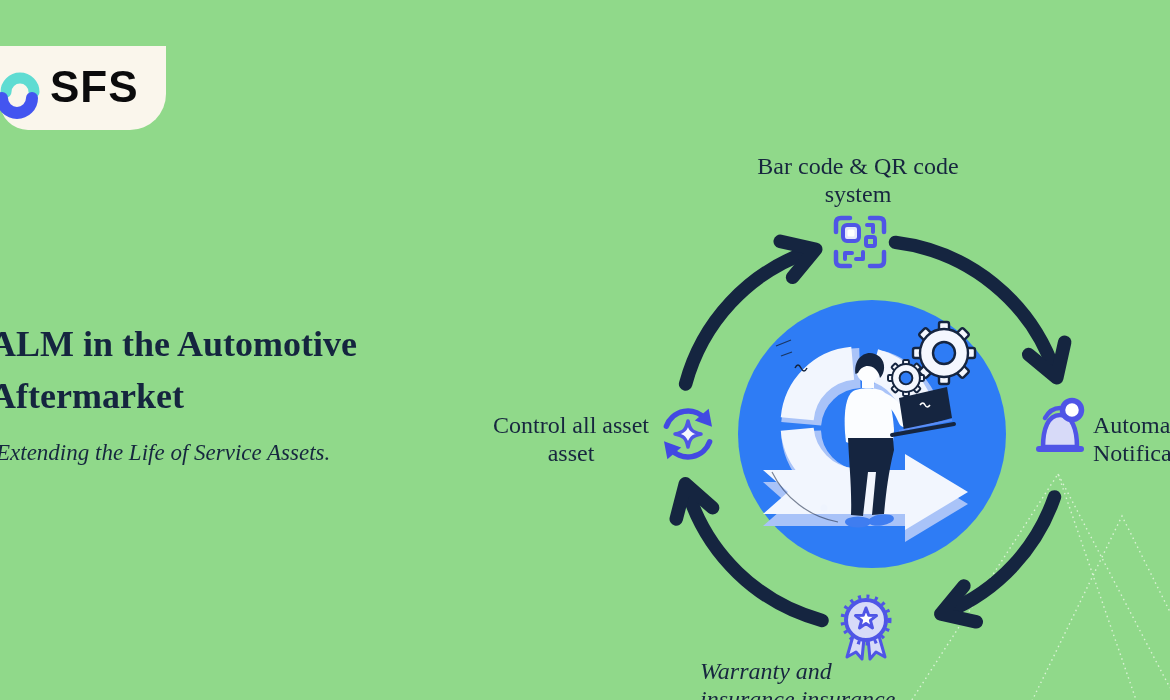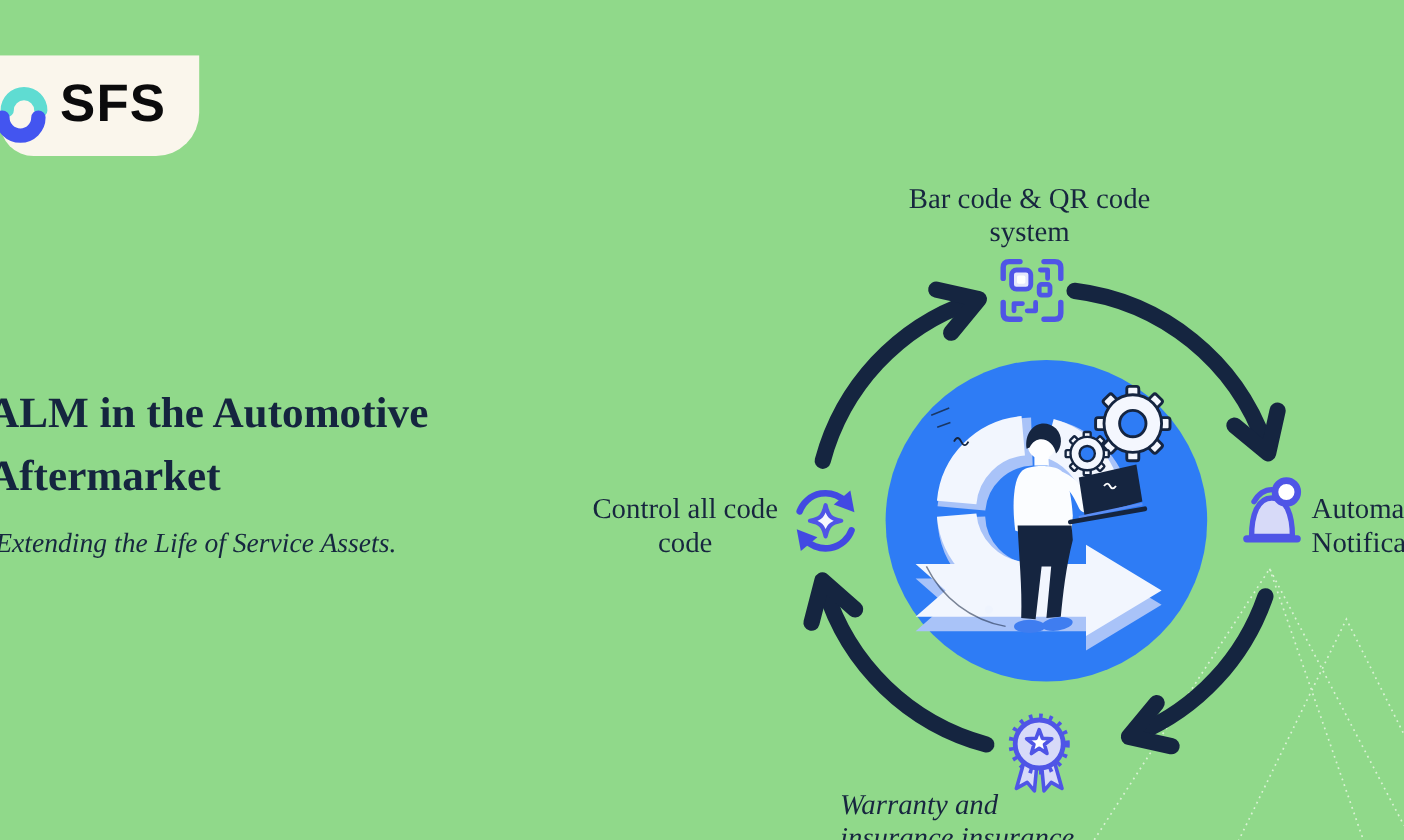--- a/index.html
+++ b/index.html
@@ -195,17 +195,17 @@
   </div>
   <div class="label label-right">
     <span>Automated</span>
     <span>Notifications</span>
   </div>
   <div class="label label-bottom">
     <span>Warranty and</span>
     <span>insurance insurance</span>
   </div>
   <div class="label label-left">
-    <span>Control all code</span>
-    <span>code</span>
+    <span>Control all asset</span>
+    <span>asset</span>
   </div>
 
 </div>
 
 </body></html>

